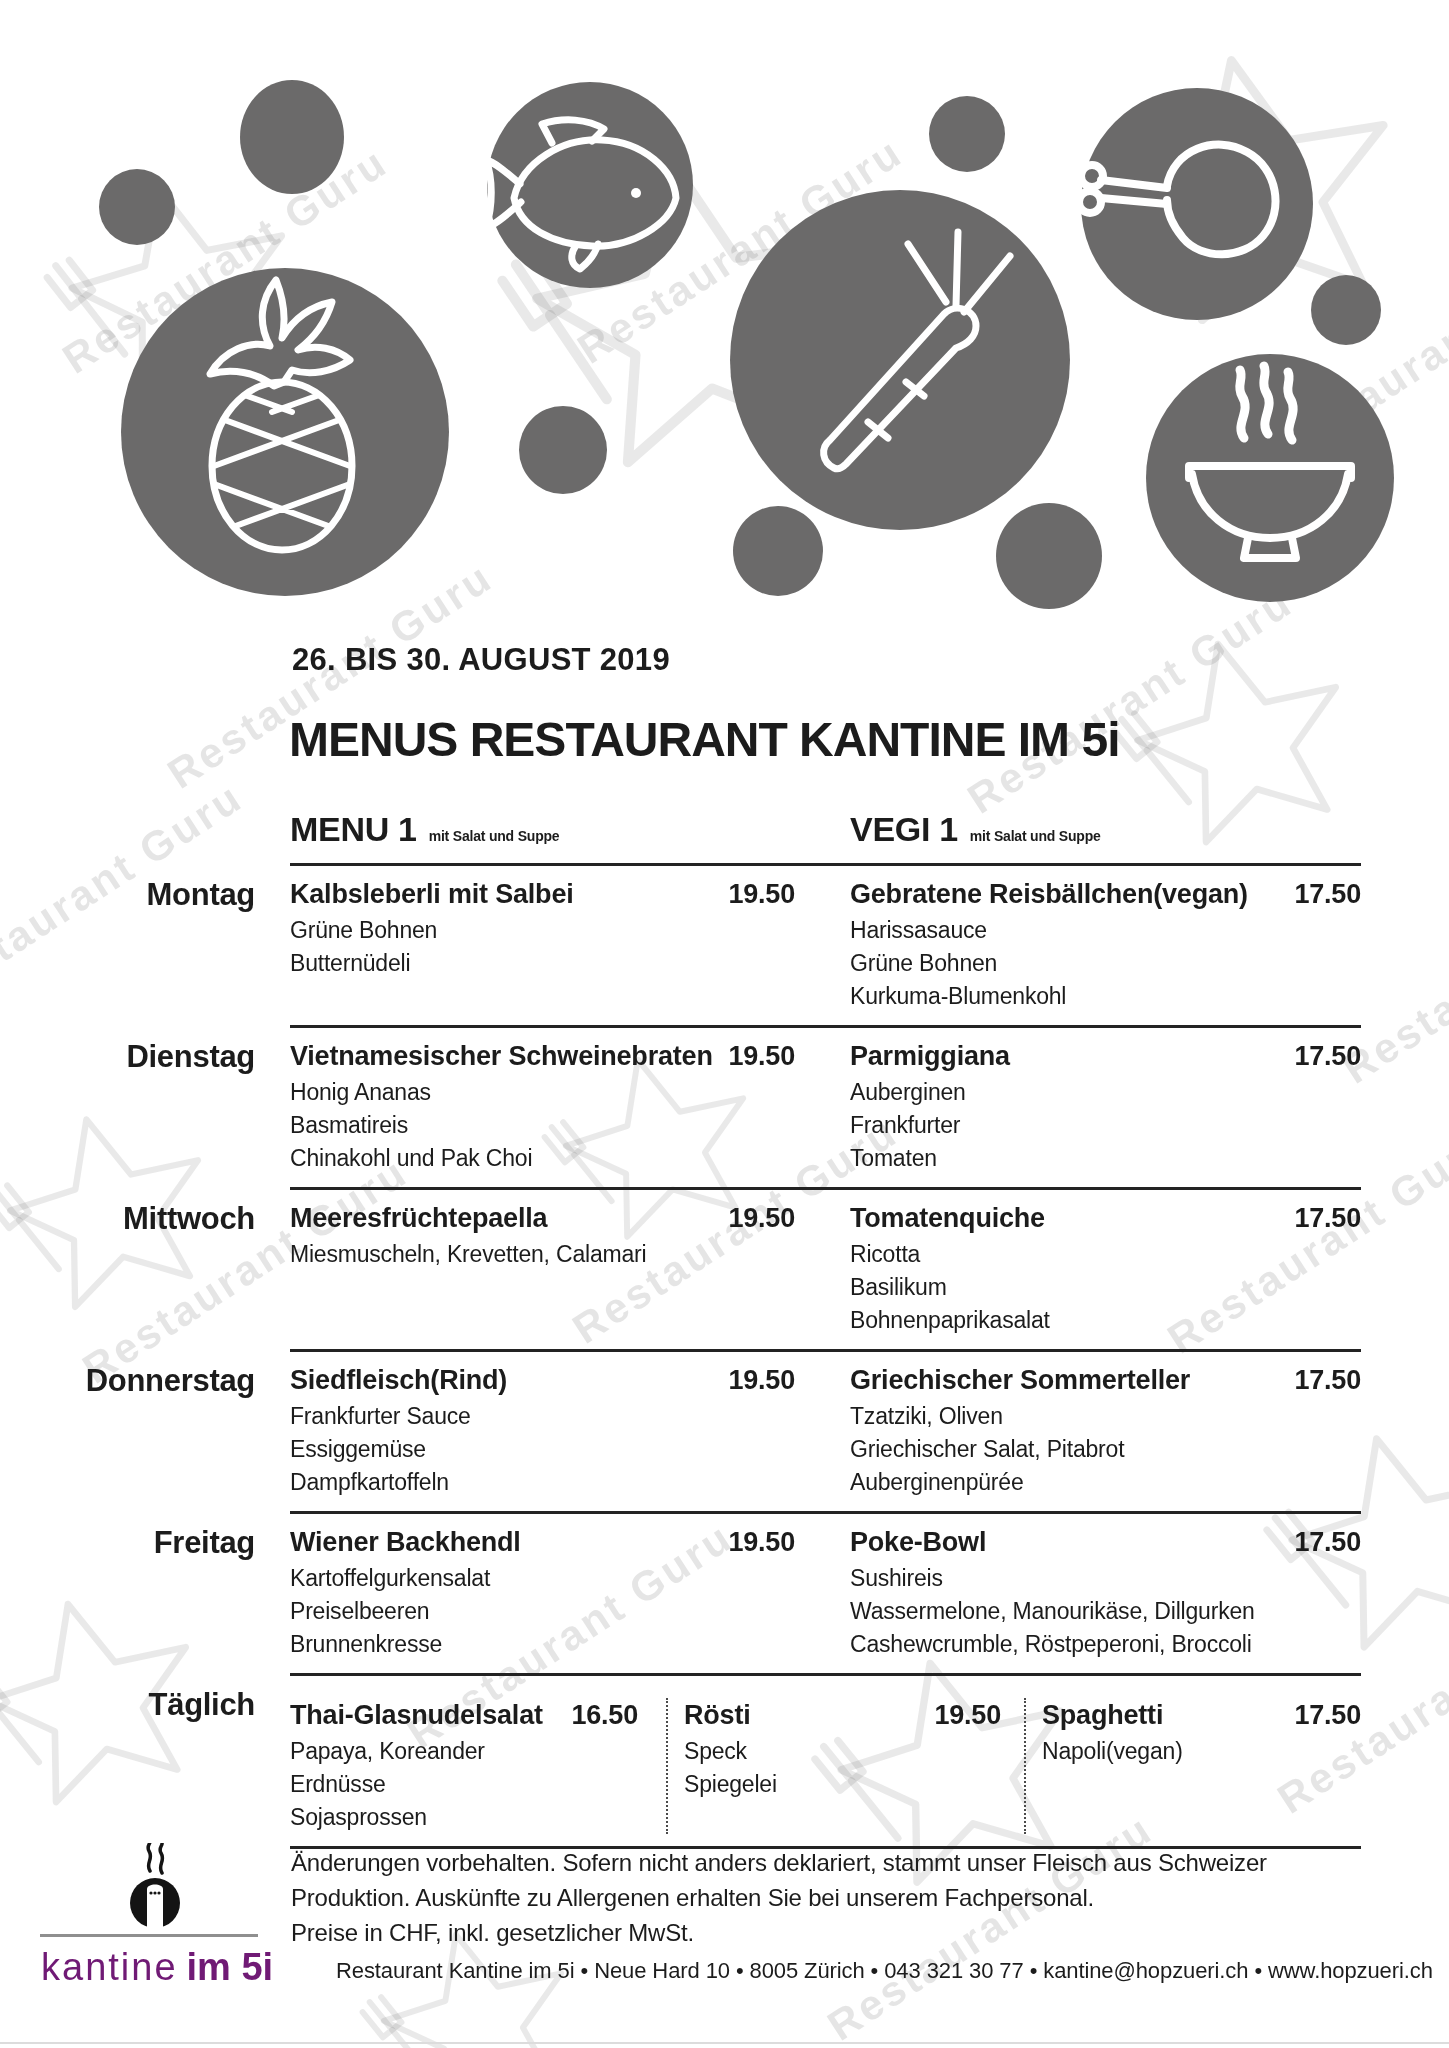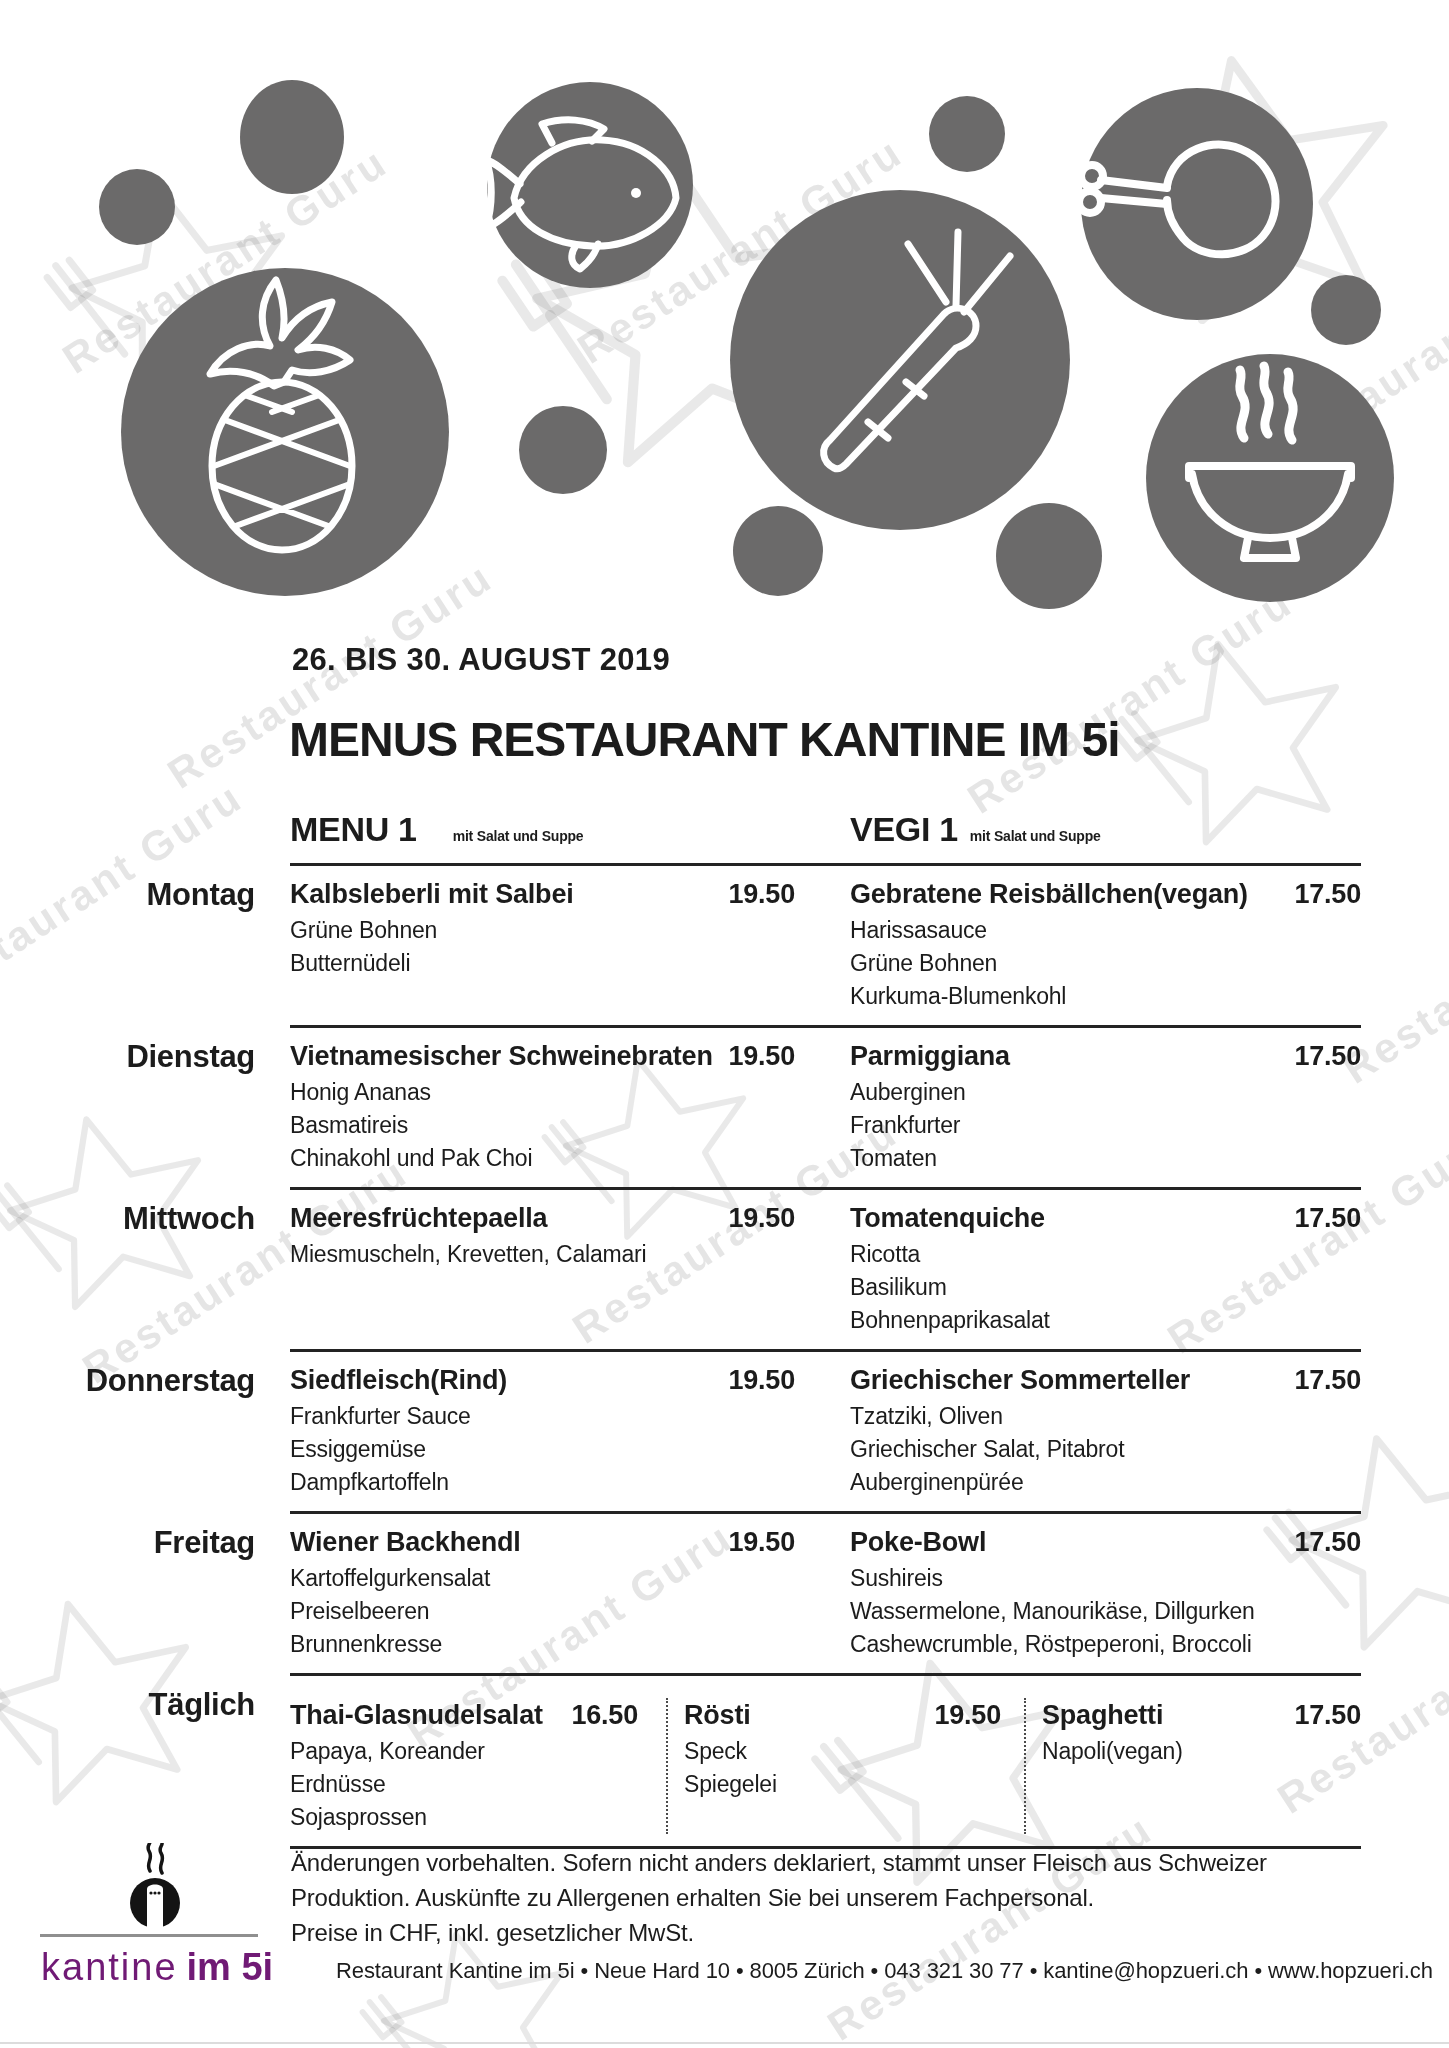--- a/index.html
+++ b/index.html
@@ -28,21 +28,21 @@
   .content { position:absolute; inset:0; z-index:1; }
   .date-range { position:absolute; left:292px; top:642px; font-size:31px; font-weight:700; letter-spacing:.3px; }
   .page-title { position:absolute; left:289px; top:712px; font-size:48px; font-weight:700; letter-spacing:-1px; }
 
   .menu-table { position:absolute; left:290px; top:810px; width:1071px; }
   .header-row { display:flex; align-items:flex-end; padding-bottom:14px; border-bottom:3px solid #232323; }
   .header-cell { display:flex; align-items:baseline; }
   .hdr-name { font-size:34px; font-weight:700; letter-spacing:-.3px; }
   .hdr-sub  { font-size:14px; font-weight:700; margin-left:12px; letter-spacing:-.2px; }
 
-  .c1 { flex:0 0 560px; padding-right:55px;gap:24px; }
+  .c1 { flex:0 0 560px; padding-right:55px; }
   .c2 { flex:0 0 511px; }
 
   .day-row { display:flex; position:relative; padding:11px 0 12px; border-bottom:3px solid #232323; }
   .day-label {
     position:absolute; right:calc(100% + 35px); top:11px; width:230px;
     text-align:right; font-size:31px; font-weight:700; letter-spacing:-.3px;
   }
   .dish-head {
     display:flex; justify-content:space-between; align-items:baseline;
     font-size:27px; font-weight:700; line-height:34px; white-space:nowrap; letter-spacing:-.2px;

